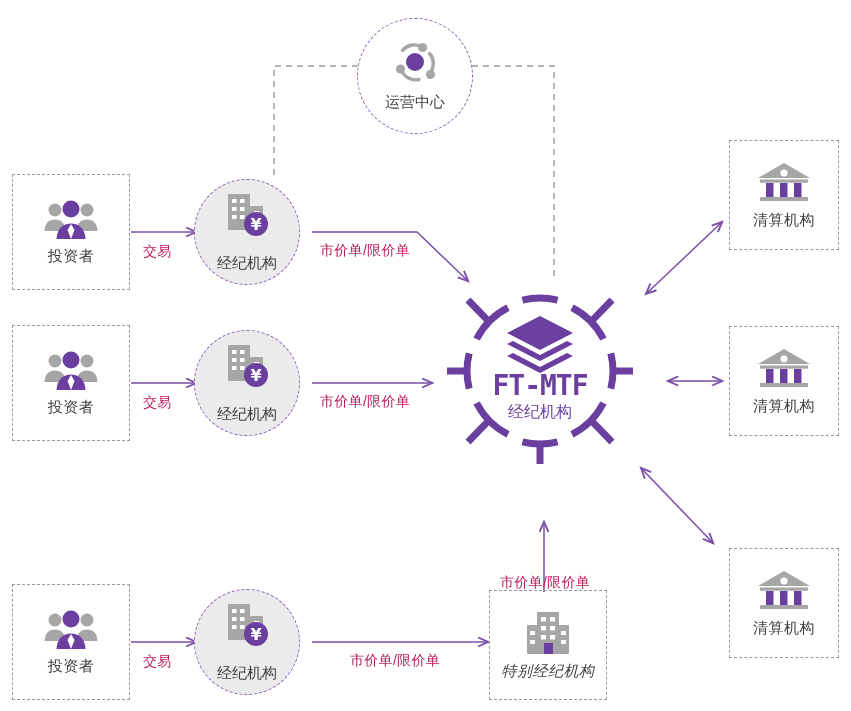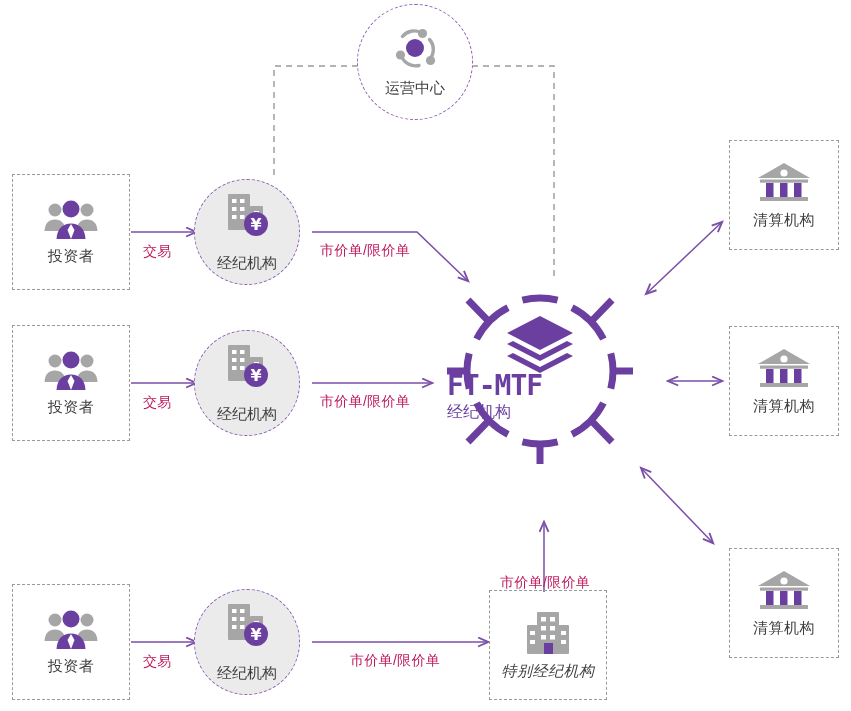--- a/index.html
+++ b/index.html
@@ -77,20 +77,21 @@
   #hub{
     position:absolute;
     left:447px; top:278px;
     width:186px; height:186px;
     z-index:3;
   }
   #hub .hublabel{
     position:absolute;
     left:0; right:0;
     top:94px;
+    text-align:center;
     pointer-events:none;
   }
   #hub .hubtitle{
     font-family:"DejaVu Sans Mono","Liberation Mono",monospace;
     font-size:28px;
     font-weight:bold;
     color:#6B3FA0;
     letter-spacing:-1px;
     line-height:1;
   }
@@ -180,21 +181,21 @@
         <path d="M60,66 L66,63 L93,77 L120,63 L126,66 L93,83 Z"></path>
         <path d="M60,78 L66,75 L93,89 L120,75 L126,78 L93,95 Z"></path>
       </g>
     </svg>
     <div class="hublabel">
       <div class="hubtitle">FT-MTF</div>
       <div class="hubsub">经纪机构</div>
     </div>
   </div>
 
-  <div class="opcirc" style="left:357px;top:4px;width:116px;height:116px;">
+  <div class="opcirc" style="left:357px;top:18px;width:116px;height:116px;">
     <svg class="ico" width="54" height="46" viewBox="0 0 54 46" xmlns="http://www.w3.org/2000/svg">
       <g fill="none" stroke="#a6a6a6" stroke-width="3.4" stroke-linecap="round">
         <path d="M14.5,10.5 A15,15 0 0 1 33,6.5"></path>
         <path d="M41.5,13.5 A15,15 0 0 1 41,34"></path>
         <path d="M31,39.5 A15,15 0 0 1 13.5,30"></path>
       </g>
       <g fill="#a6a6a6">
         <circle cx="34.5" cy="7.5" r="4.6"></circle>
         <circle cx="42.5" cy="34.5" r="4.6"></circle>
         <circle cx="12.5" cy="29" r="4.6"></circle>

